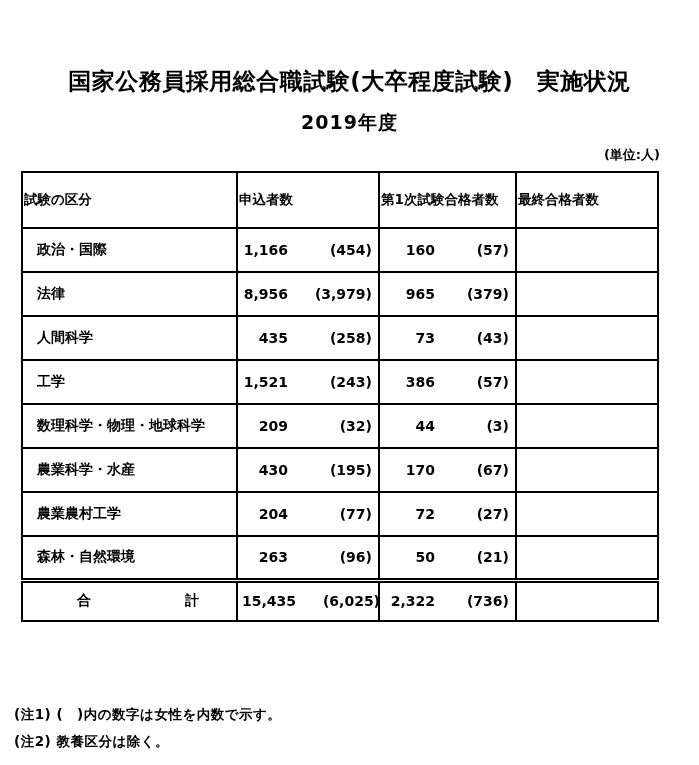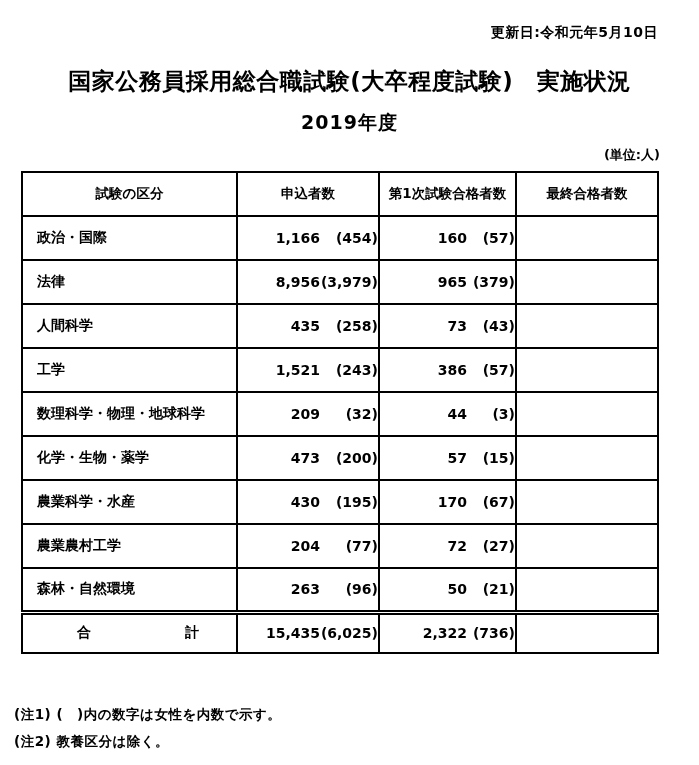--- a/index.html
+++ b/index.html
@@ -33,43 +33,42 @@
     position: absolute; top: 171px; left: 21px;
     width: 636px; border-collapse: collapse; table-layout: fixed;
     font-size: 14px;
   }
   table.main th, table.main td {
     border: 2px solid #000;
     vertical-align: middle;
     font-weight: bold;
     overflow: hidden; white-space: nowrap;
   }
-  table.main th { height: 44px; text-align: center; padding: 0 1px; font-size: 13.5px; }
+  table.main th { height: 56px; text-align: left; padding: 0 1px; font-size: 13.5px; }
   table.main td { height: 44px; }
   td.cat { text-align: left; padding-left: 14px; font-size: 14px; }
 
-  .numcell { display: flex; align-items: baseline; padding: 0 0 0 4px; }
+  .numcell { display: flex; align-items: baseline; padding: 0 6px 0 4px; gap: 26px; }
   .numcell .num { flex: 1 1 auto; text-align: right; }
   .numcell .paren { flex: 0 0 auto; text-align: right; }
   td:nth-child(2) .paren { width: 58px; }
   td:nth-child(3) .paren { width: 48px; }
   td:nth-child(4) .paren { width: 48px; }
 
   tr.total-row td { border-top: 5px double #000; height: 41px; }
   .total-label { display: flex; justify-content: space-between; padding: 0 37px 0 40px; }
 
   .notes { position: absolute; top: 706px; left: 14px; font-size: 13.5px; }
   .notes .note-line { margin-bottom: 9px; letter-spacing: 0.5px; }
 </style>
 </head>
 <body>
 
 <div class="page">
 
-  <div class="updated">更新日:令和元年5月10日</div>
 
   <div class="title">国家公務員採用総合職試験(大卒程度試験)　実施状況</div>
   <div class="year">2019年度</div>
   <div class="unit-note">(単位:人)</div>
 
   <table class="main">
     <colgroup>
       <col style="width:215px">
       <col style="width:142px">
       <col style="width:137px">
@@ -188,41 +187,20 @@
       </div>
     </td>
     <td>
       <div class="numcell">
         <span class="num"></span>
         <span class="paren"></span>
       </div>
     </td>
   </tr>
 
-  <tr>
-    <td class="cat">化学・生物・薬学</td>
-    <td>
-      <div class="numcell">
-        <span class="num">473</span>
-        <span class="paren">(200)</span>
-      </div>
-    </td>
-    <td>
-      <div class="numcell">
-        <span class="num">57</span>
-        <span class="paren">(15)</span>
-      </div>
-    </td>
-    <td>
-      <div class="numcell">
-        <span class="num"></span>
-        <span class="paren"></span>
-      </div>
-    </td>
-  </tr>
 
   <tr>
     <td class="cat">農業科学・水産</td>
     <td>
       <div class="numcell">
         <span class="num">430</span>
         <span class="paren">(195)</span>
       </div>
     </td>
     <td>

